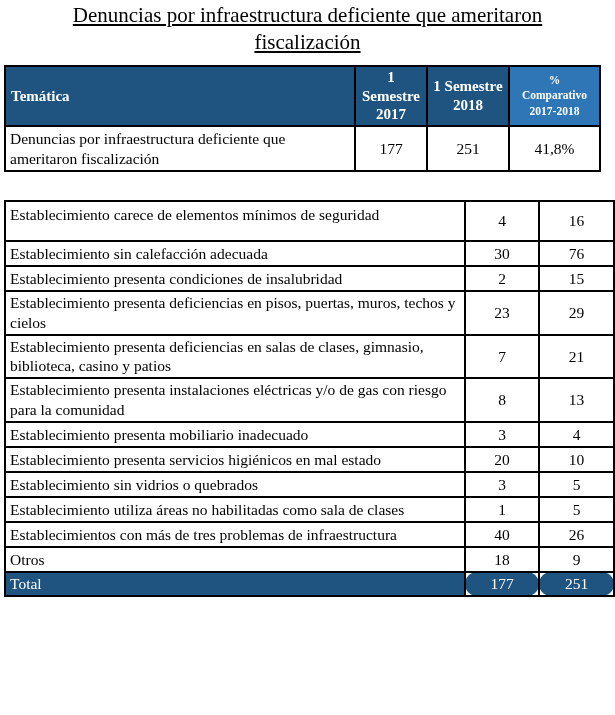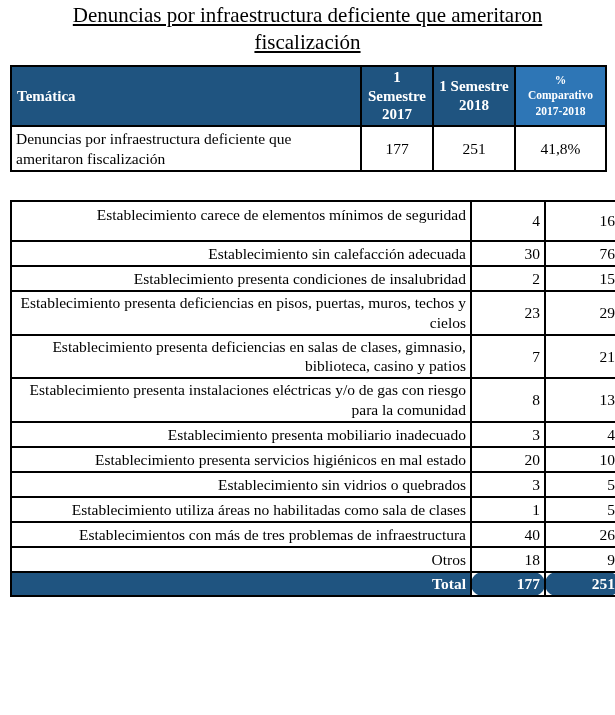--- a/index.html
+++ b/index.html
@@ -3,21 +3,21 @@
 <meta charset="utf-8">
 <style>
   * { box-sizing: border-box; }
   html, body {
     margin: 0; padding: 0;
     width: 615px; height: 715px;
     background: #ffffff;
     color: #000000;
     font-family: "Liberation Serif", "DejaVu Serif", serif;
   }
-  .page { padding: 0 10px; }
+  .page { padding: 0 4px; }
 
   .doc-title {
     font-size: 21px;
     font-weight: 400;
     text-align: center;
     text-decoration: underline;
     line-height: 1.28;
     margin: 2px 24px 9px 24px;
   }
 
@@ -40,29 +40,29 @@
   td { font-size: 15.5px; line-height: 1.28; vertical-align: middle; background: #ffffff; }
   td.label { text-align: left; padding-left: 4px; }
   td.num   { text-align: center; border-radius: 12px; }
 
   #summary-table { width: 595px; }
   #summary-table th { height: 60px; }
   #summary-table td { height: 45px; }
 
   #breakdown-table { width: 609px; margin-top: 28px; }
   #breakdown-table th { height: 64px; }
-  #breakdown-table td { height: 25px; text-align: right; }
+  #breakdown-table td { height: 25px; }
 
   #breakdown-table tr.tall td { height: 40px; }
   #breakdown-table tr.tall td.label { vertical-align: top; padding-top: 3px; }
 
   #breakdown-table tr.total td {
     background: #1F5480;
     color: #ffffff;
-    font-weight: bold;
+    font-weight: normal;
     height: 23px;
   }
 </style>
 </head>
 <body>
 
 <div class="page">
 
   <h1 class="doc-title">Denuncias por infraestructura deficiente que ameritaron fiscalización</h1>
 

